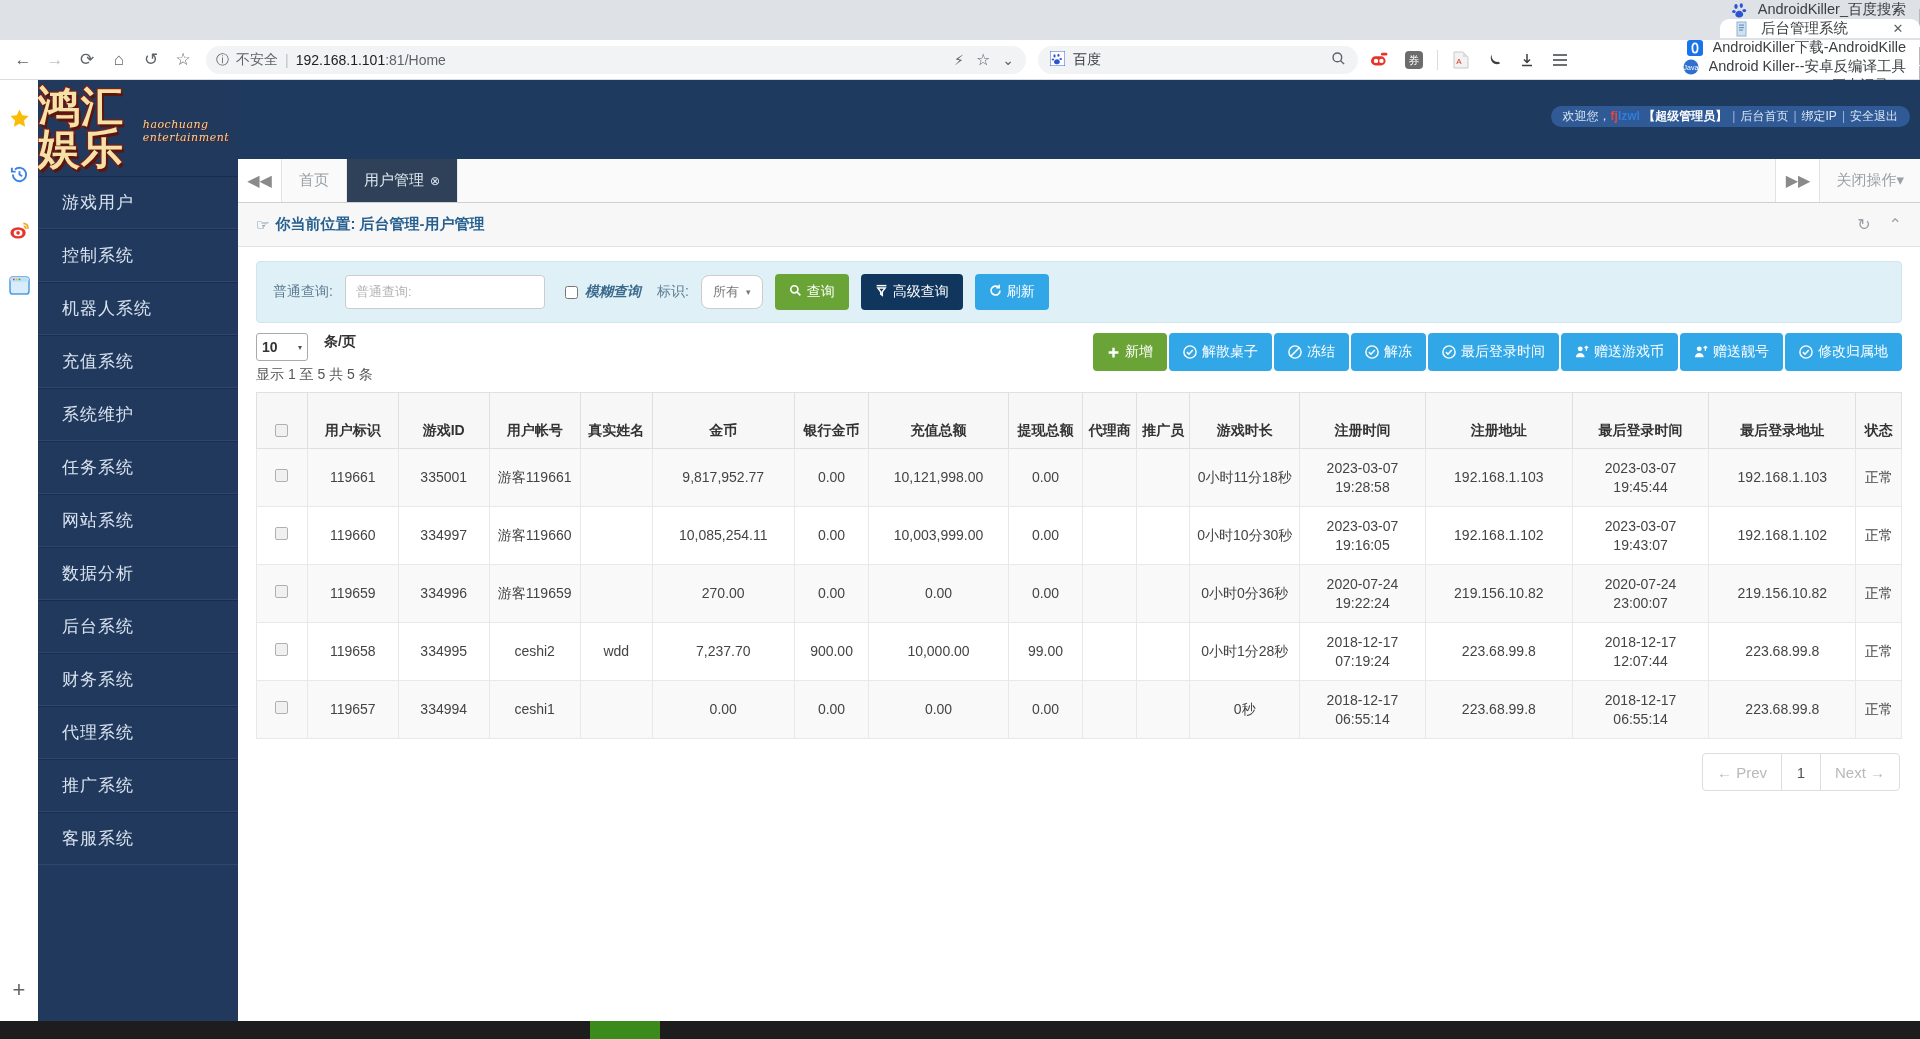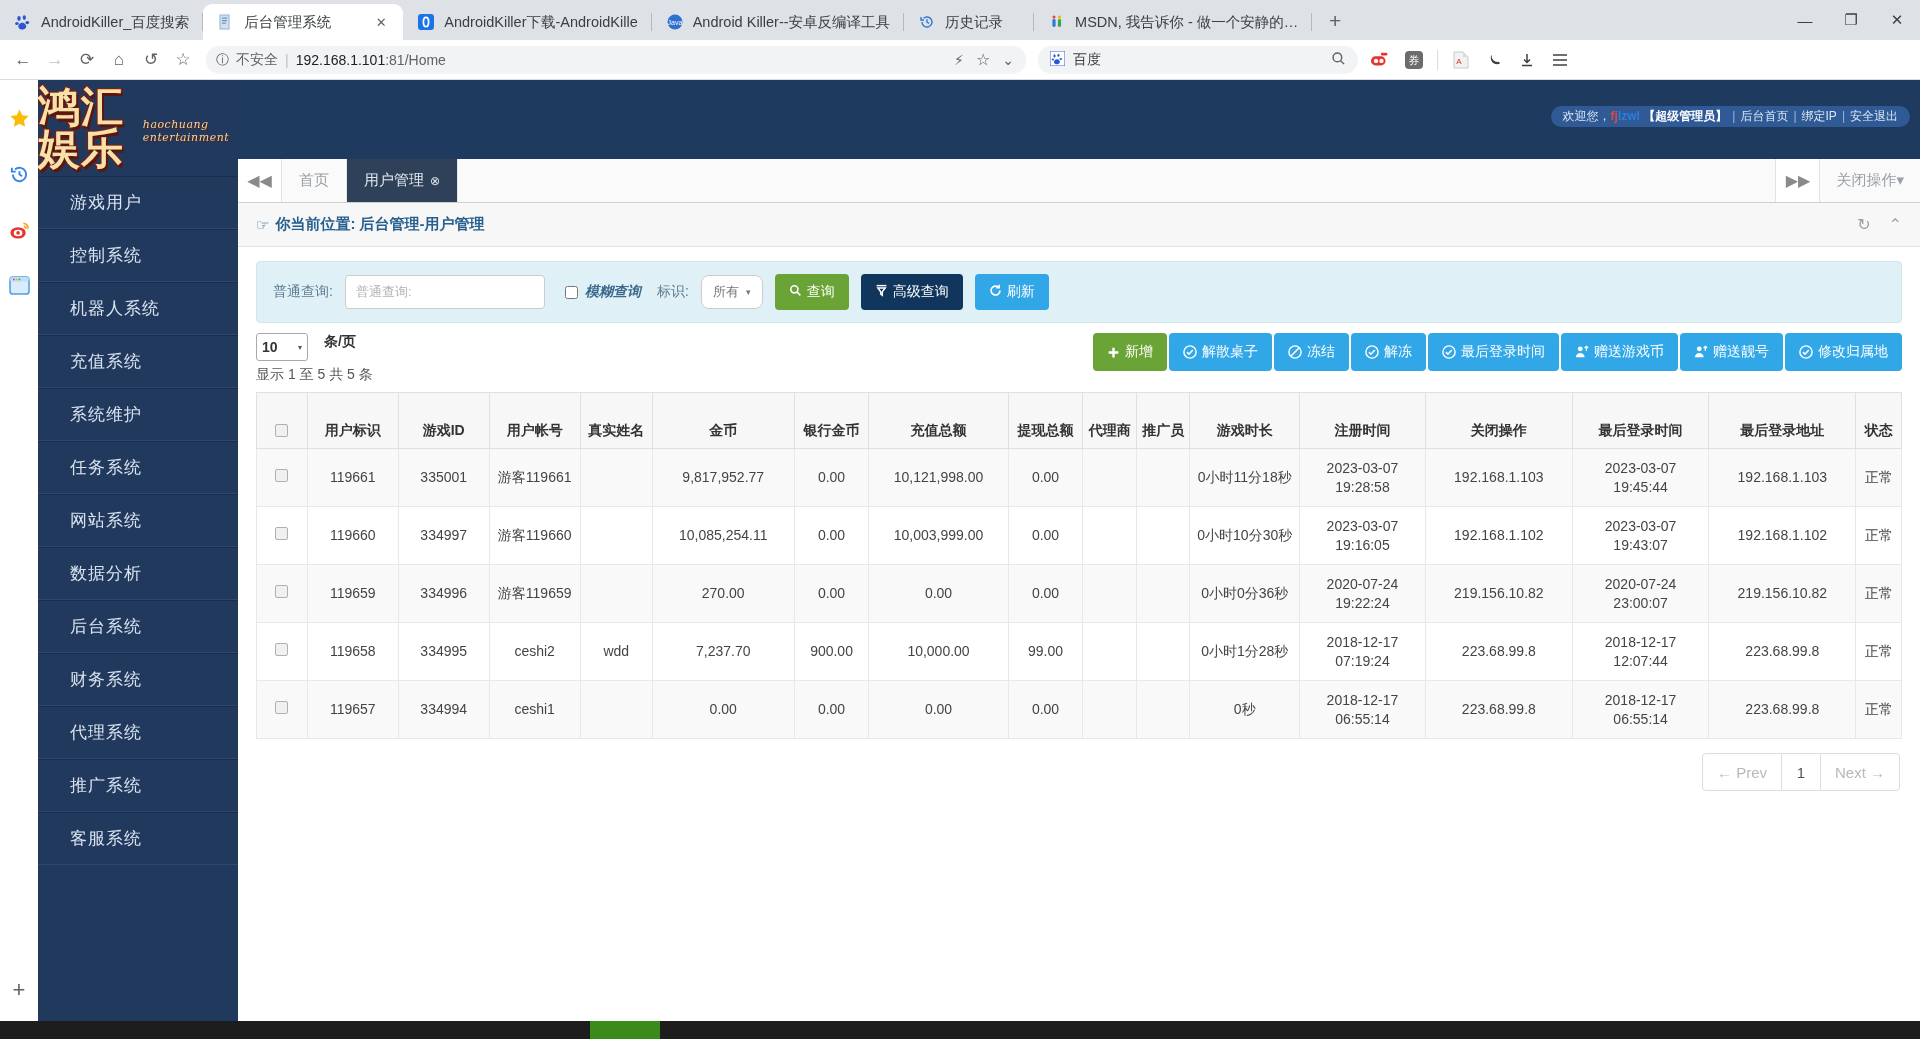--- a/index.html
+++ b/index.html
@@ -8,20 +8,21 @@
     width:1920px; height:1039px;
     font-family:"Liberation Sans","DejaVu Sans",sans-serif;
     background:#ffffff; overflow:hidden;
     -webkit-font-smoothing: antialiased;
   }
 
   
   .browser-tabbar{
     height:40px; background:#dee1e6; display:flex; align-items:flex-end;
     position:relative;
+    flex-direction:column;
   }
   .tab{
     height:36px; display:flex; align-items:center; gap:9px;
     padding:0 14px; max-width:300px; min-width:150px;
     font-size:14px; color:#3c4043; position:relative;
     border-top-left-radius:9px; border-top-right-radius:9px;
   }
   .tab .tab-title{
     white-space:nowrap; overflow:hidden; text-overflow:clip;
     flex:1; font-size:14.5px;
@@ -119,21 +120,21 @@
   .welcome .u2{ color:#2e7ddb; font-weight:bold; }
   .welcome .sep{ color:#9ab6d8; margin:0 5px; }
   .welcome b{ color:#fff; }
 
   
   .side{
     position:absolute; left:0; top:96px; width:200px; bottom:0;
     background:#21395c; overflow:hidden;
   }
   .side-item{
-    height:53px; display:flex; align-items:center; padding-left:32px;
+    height:53px; display:flex; align-items:center; padding-left:24px;
     color:#d9e3f0; font-size:17px;
     border-bottom:1px solid #2d4870; border-top:1px solid #1a2e4c;
     letter-spacing:1px;
   }
 
   
   .work{
     position:absolute; left:200px; top:79px; right:0; bottom:0;
     background:#fff;
   }
@@ -710,21 +711,21 @@
                 <th><span>用户帐号</span></th>
                 <th><span>真实姓名</span></th>
                 <th><span>金币</span></th>
                 <th><span>银行金币</span></th>
                 <th><span>充值总额</span></th>
                 <th><span>提现总额</span></th>
                 <th><span>代理商</span></th>
                 <th><span>推广员</span></th>
                 <th><span>游戏时长</span></th>
                 <th><span>注册时间</span></th>
-                <th><span>关闭操作</span></th>
+                <th><span>注册地址</span></th>
                 <th><span>最后登录时间</span></th>
                 <th><span>最后登录地址</span></th>
                 <th><span>状态</span></th>
               </tr>
             </thead>
           <tbody id="tbody">
               <tr class="odd">
                 <td><span class="cb"></span></td>
                 <td><span>119661</span></td>
                 <td><span>335001</span></td>

